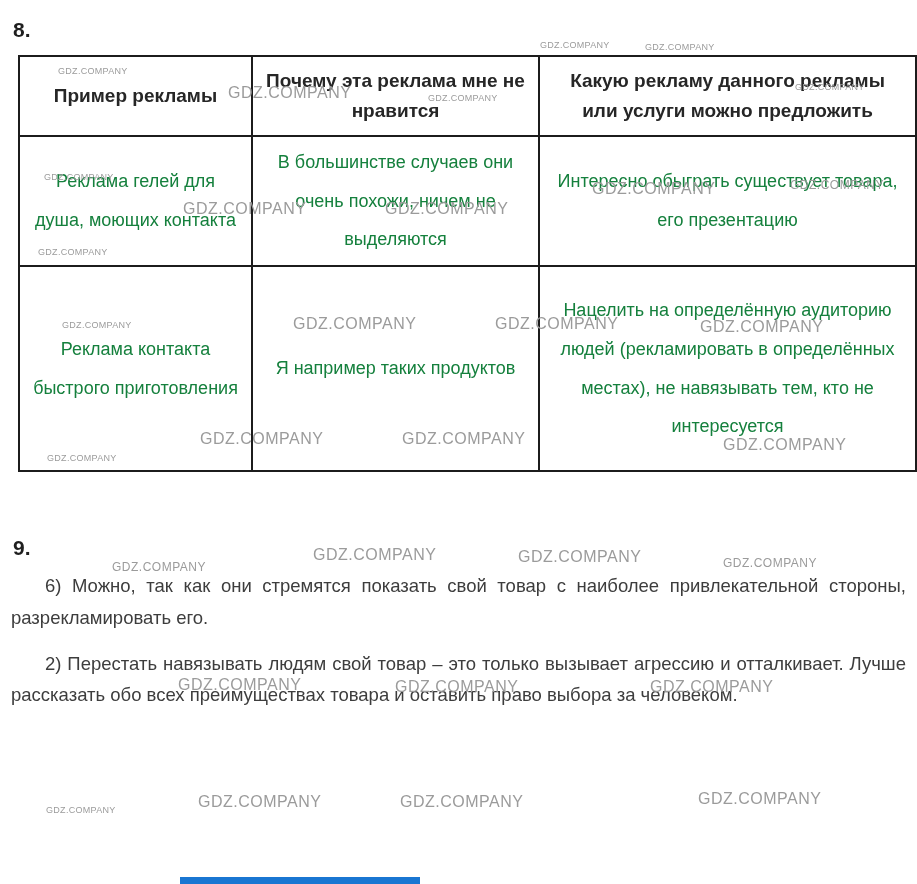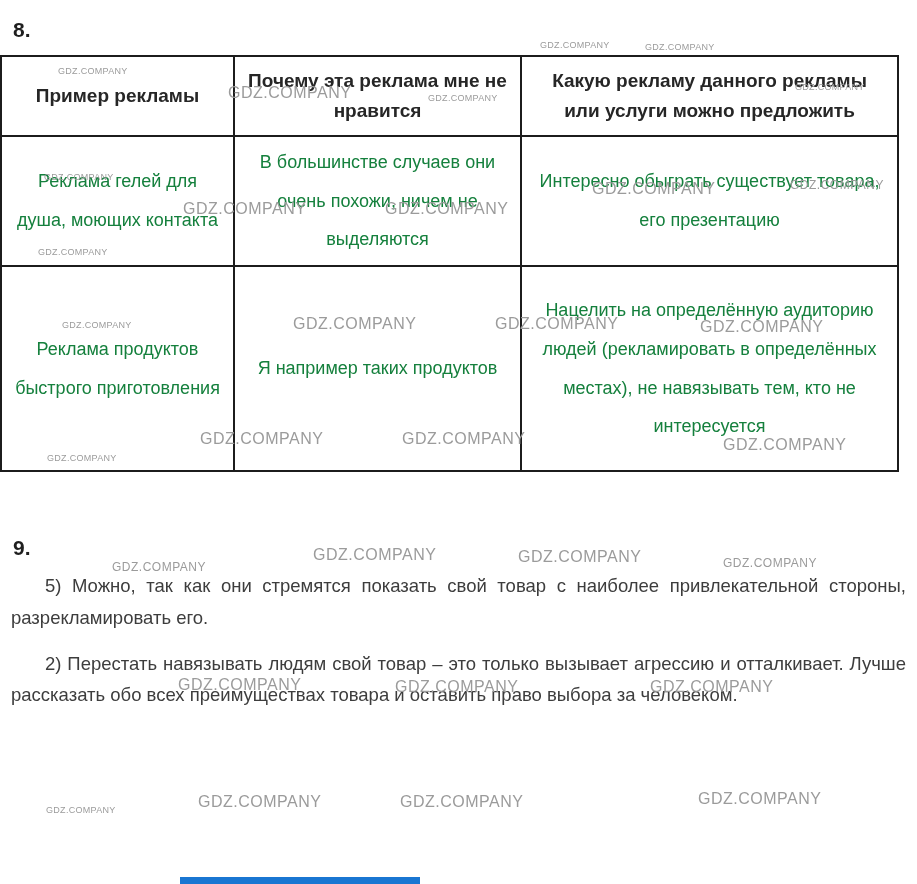--- a/index.html
+++ b/index.html
@@ -17,21 +17,21 @@
     position:absolute;
     font-size:21px;
     font-weight:bold;
     color:#1f1f1f;
   }
   #num8 { left:13px; top:18px; }
   #num9 { left:13px; top:536px; }
 
   table.answers-table {
     position:absolute;
-    left:0; top:55px;
+    left:18px; top:55px;
     width:897px;
     border-collapse:collapse;
     table-layout:fixed;
   }
   table.answers-table td, table.answers-table th {
     border:2px solid #1c1c1c;
     vertical-align:middle;
     text-align:center;
     padding:6px 10px;
     font-size:18px;
@@ -104,31 +104,31 @@
       <th>Пример рекламы</th>
       <th>Почему эта реклама мне не нравится</th>
       <th>Какую рекламу данного рекламы или услуги можно предложить</th>
     </tr>
     <tr class="r1">
       <td>Реклама гелей для душа, моющих контакта</td>
       <td>В большинстве случаев они очень похожи, ничем не выделяются</td>
       <td>Интересно обыграть существует товара, его презентацию</td>
     </tr>
     <tr class="r2">
-      <td>Реклама продуктов быстрого приготовления</td>
+      <td>Реклама контакта быстрого приготовления</td>
       <td>Я например таких продуктов</td>
       <td>Нацелить на определённую аудиторию людей (рекламировать в определённых местах), не навязывать тем, кто не интересуется</td>
     </tr>
   </tbody>
 </table>
 
 <div id="num9" class="section-num">9.</div>
 
 <div class="answers-block">
-  <p>5) Можно, так как они стремятся показать свой товар с наиболее привлекательной стороны, разрекламировать его.</p>
+  <p>6) Можно, так как они стремятся показать свой товар с наиболее привлекательной стороны, разрекламировать его.</p>
   <p>2) Перестать навязывать людям свой товар – это только вызывает агрессию и отталкивает. Лучше рассказать обо всех преимуществах товара и оставить право выбора за человеком.</p>
 </div>
 
 <span class="wm sm" style="left:58px;  top:66px;">GDZ.COMPANY</span>
 <span class="wm lg" style="left:228px; top:84px;">GDZ.COMPANY</span>
 <span class="wm sm" style="left:428px; top:93px;">GDZ.COMPANY</span>
 <span class="wm sm" style="left:540px; top:40px;">GDZ.COMPANY</span>
 <span class="wm sm" style="left:645px; top:42px;">GDZ.COMPANY</span>
 <span class="wm sm" style="left:795px; top:82px;">GDZ.COMPANY</span>
 <span class="wm sm" style="left:44px;  top:172px;">GDZ.COMPANY</span>

